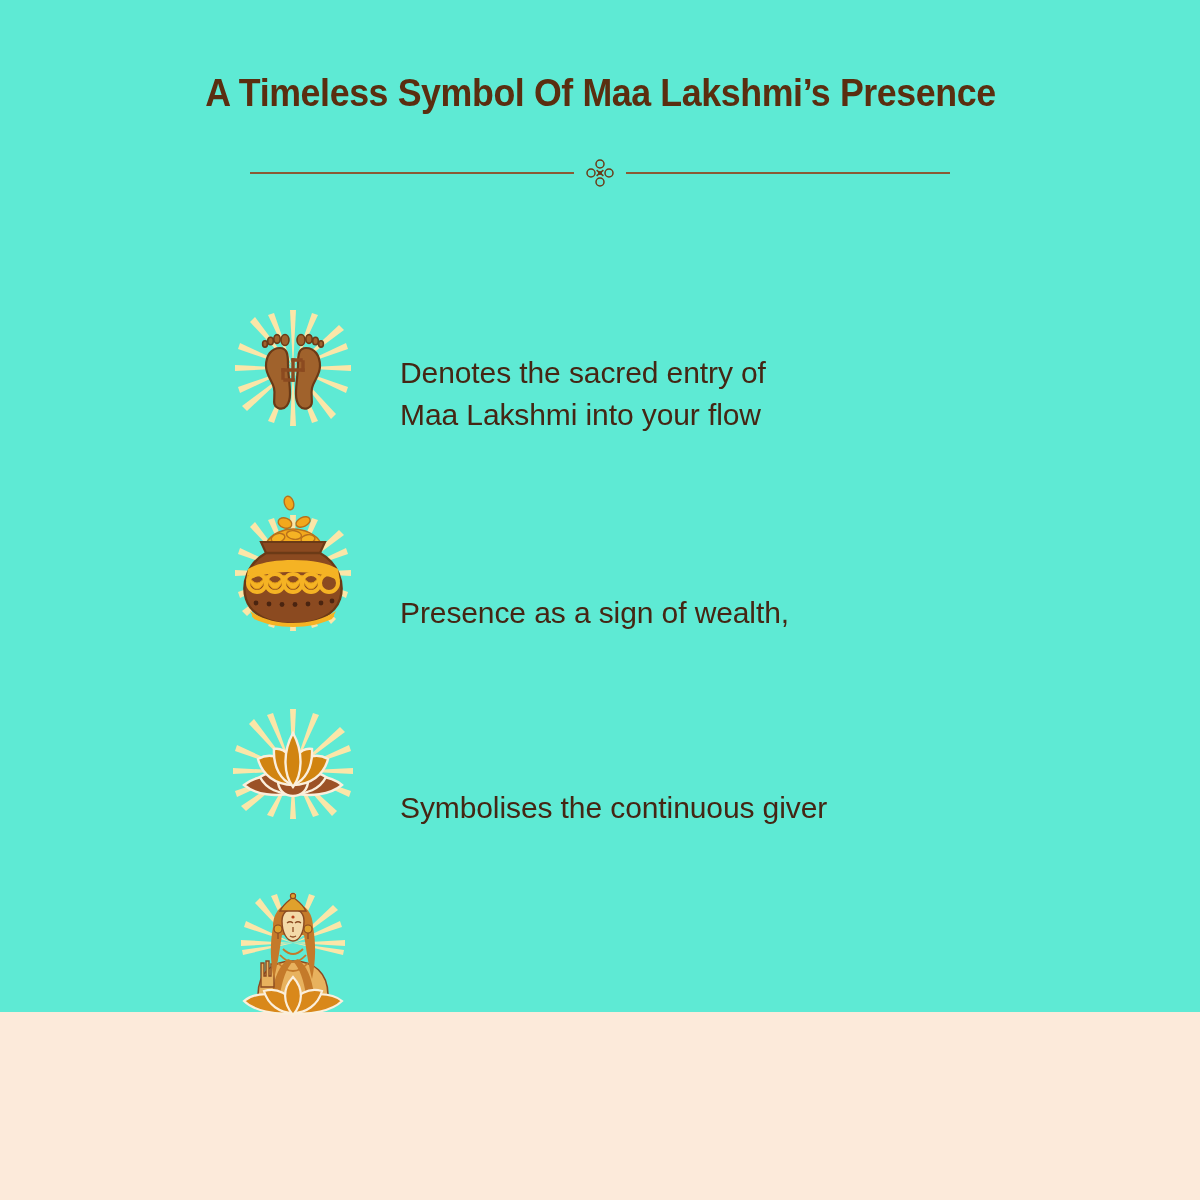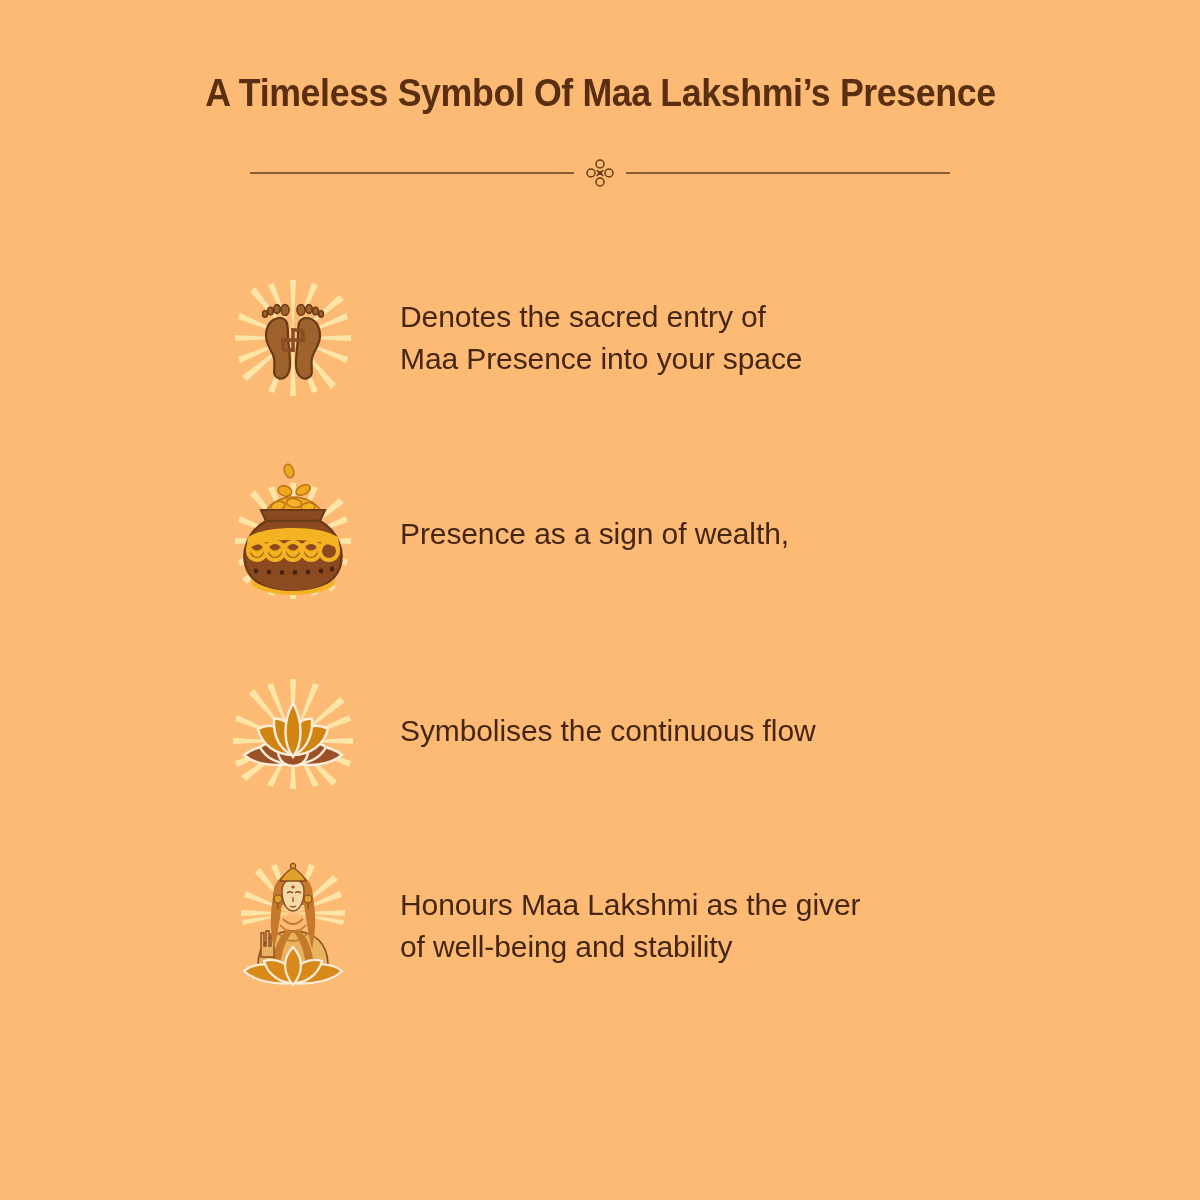--- a/index.html
+++ b/index.html
@@ -10,22 +10,22 @@
     width: 1200px;
     height: 1200px;
     background: #FCEADA;
     font-family: "Liberation Sans", sans-serif;
     overflow: hidden;
   }
 
   .poster {
     position: relative;
     width: 1200px;
-    height: 1200px;
-    background: #fdba74;
+    height: 1012px;
+    background: #5eead4;
     box-sizing: border-box;
     padding-left: 34px;
   }
 
   
   .title-wrap {
     position: absolute;
     top: 72px;
     left: 0;
     width: 1200px;
@@ -74,21 +74,21 @@
   .rows {
     position: absolute;
     top: 240px;
     left: 0;
     width: 1200px;
   }
   .row {
     position: relative;
     height: 195px;
     display: flex;
-    align-items: center;
+    align-items: flex-end;
   }
   .row .icon-cell {
     flex: 0 0 auto;
     width: 130px;
     margin-left: 228px;
     height: 135px;
     display: flex;
     align-items: center;
     justify-content: center;
   }
@@ -185,21 +185,21 @@
           </g>
 
           <g stroke="#8B4A20" stroke-width="3.4" fill="none" stroke-linecap="square">
             <path d="M60 52 L60 72 M50 62 L70 62"></path>
             <path d="M60 52 L68 52 M70 62 L70 54 M60 72 L52 72 M50 62 L50 70"></path>
           </g>
         </svg>
       </div>
       <div class="text-cell">
         <span class="line">Denotes the sacred entry of</span>
-        <span class="line">Maa Presence into your space</span>
+        <span class="line">Maa Lakshmi into your flow</span>
       </div>
     </div>
 
     <div class="row row-2">
       <div class="icon-cell">
         <svg width="130" height="150" viewBox="0 0 130 150" aria-hidden="true">
           <g fill="#FBE6A8" transform="translate(65,82)">
             <g>
               <polygon points="0,0 -3,-58 3,-58"></polygon>
               <polygon points="0,0 -3,58 3,58"></polygon>
@@ -310,21 +310,21 @@
 
           <g stroke="#FBEFDC" stroke-width="2.4">
             <path d="M65 84 C53 80 45 66 46 48 C58 46 66 58 68 74 Z" fill="#D18410"></path>
             <path d="M65 84 C77 80 85 66 84 48 C72 46 64 58 62 74 Z" fill="#D18410"></path>
           </g>
 
           <path d="M65 86 C56 74 54 52 65 32 C76 52 74 74 65 86 Z" fill="#D18410" stroke="#FBEFDC" stroke-width="2.4"></path>
         </svg>
       </div>
       <div class="text-cell">
-        <span class="line">Symbolises the continuous flow</span>
+        <span class="line">Symbolises the continuous giver</span>
       </div>
     </div>
 
     <div class="row row-4">
       <div class="icon-cell">
         <svg width="130" height="130" viewBox="0 0 130 130" aria-hidden="true">
           <g fill="#FBE6A8" transform="translate(65,52)">
             <g>
               <polygon points="0,0 -3,-50 3,-50"></polygon>
               <polygon points="0,0 -52,-3 -52,3"></polygon>
@@ -375,20 +375,16 @@
 
           <g stroke="#FBEFDC" stroke-width="2.2">
             <path d="M65 122 C48 124 26 120 16 110 C28 100 50 102 62 110 Z" fill="#D9881A"></path>
             <path d="M65 122 C82 124 104 120 114 110 C102 100 80 102 68 110 Z" fill="#D9881A"></path>
             <path d="M65 122 C52 122 40 114 36 100 C50 96 62 104 66 114 Z" fill="#D9881A"></path>
             <path d="M65 122 C78 122 90 114 94 100 C80 96 68 104 64 114 Z" fill="#D9881A"></path>
             <path d="M65 124 C55 112 54 98 65 86 C76 98 75 112 65 124 Z" fill="#D9881A"></path>
           </g>
         </svg>
       </div>
-      <div class="text-cell">
-        <span class="line">Honours Maa Lakshmi as the giver</span>
-        <span class="line">of well-being and stability</span>
-      </div>
     </div>
 
   </div>
 </div>
 
 </body></html>

